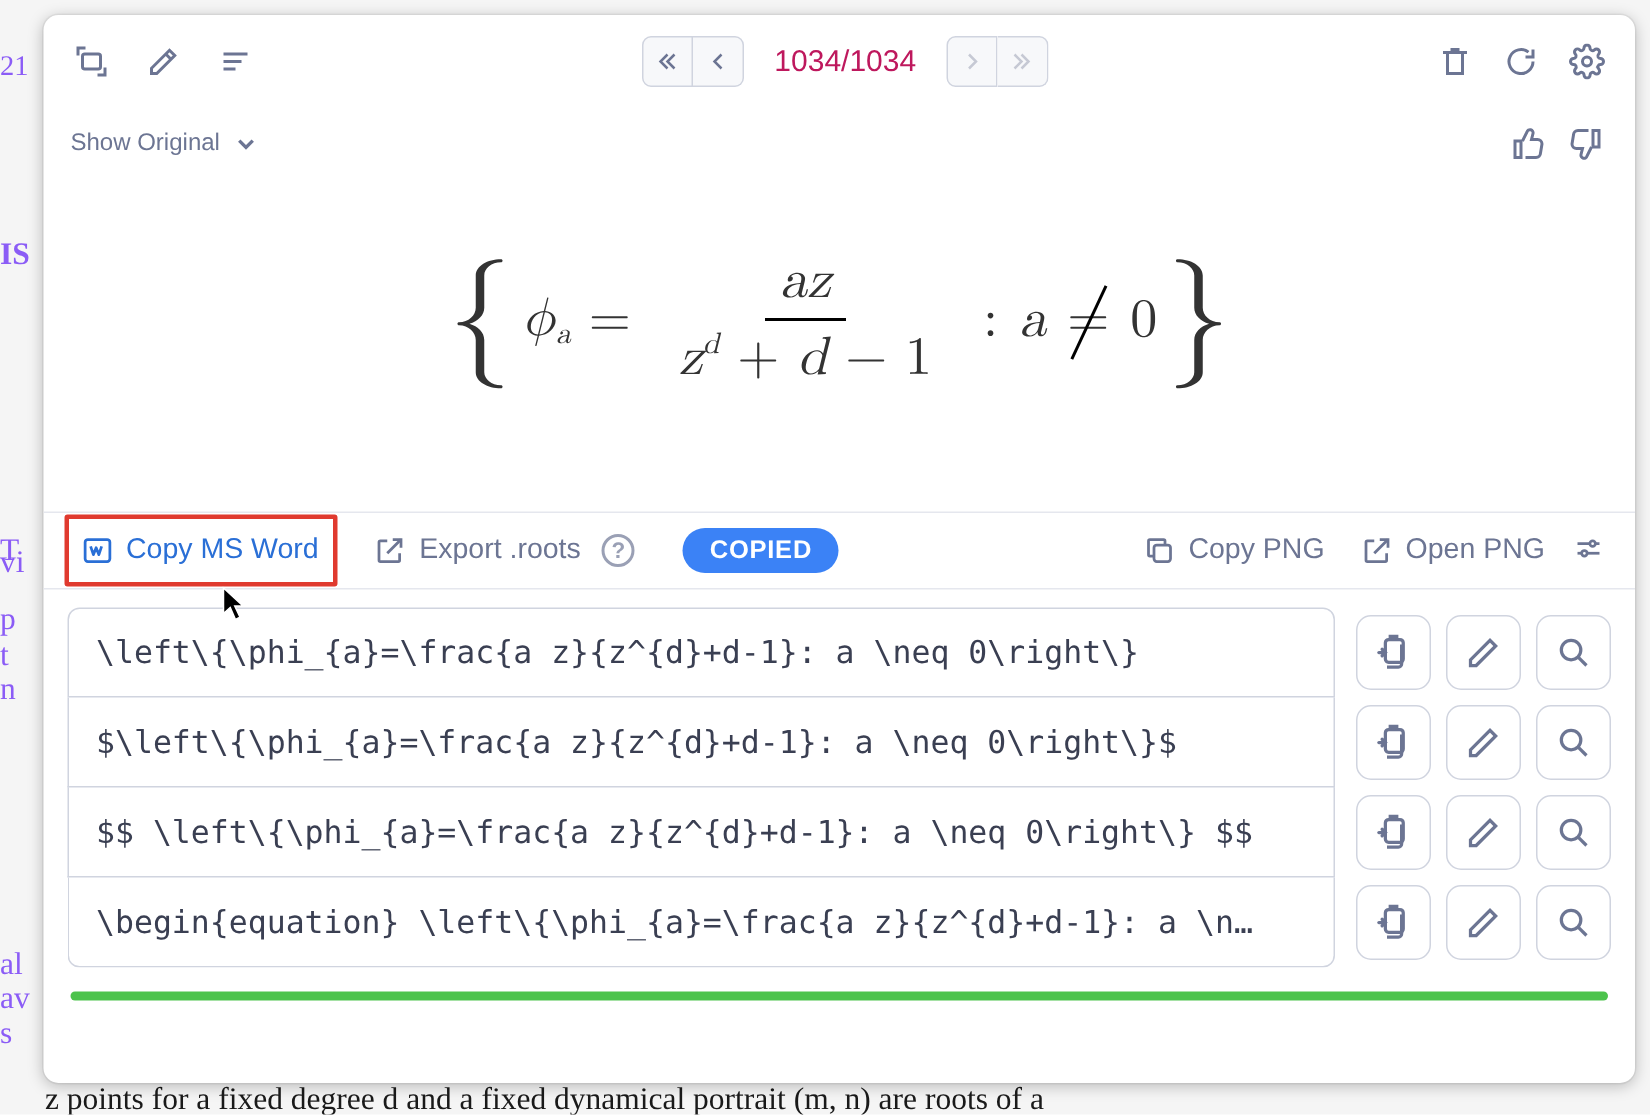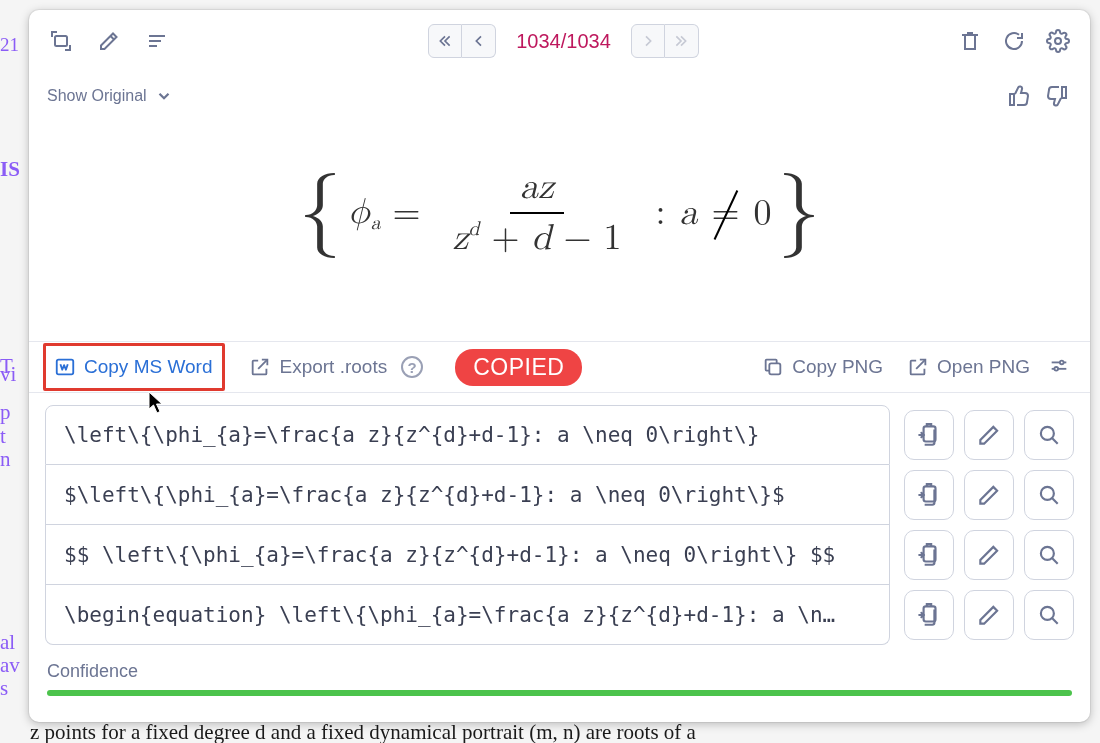--- a/index.html
+++ b/index.html
@@ -185,24 +185,24 @@
       border-radius:6px;
     }
     .action svg{width:22px;height:22px;stroke:currentColor;fill:none;stroke-width:2;}
     .action.highlight{
       color:#2a6fd6;
       border:3px solid #e03a2f;
       border-radius:2px;
       padding: 10px 10px 10px 8px;
     }
     .badge-copied{
-      background:#ef4444;
+      background:#3b82f6;
       color:#fff;
-      font-size:23px;
-      font-weight:400;
+      font-size:17px;
+      font-weight:700;
       letter-spacing:.5px;
       padding:5px 18px;
       border-radius:18px;
       margin-left: 20px;
     }
     .action-spacer{flex:1;}
     .help-circ{
       width:22px;height:22px;border:2px solid #9aa0b5;border-radius:50%;
       display:flex;align-items:center;justify-content:center;
       color:#9aa0b5;font-size:15px;font-weight:600; margin-left:6px;
@@ -544,21 +544,20 @@
             <svg viewBox="0 0 24 24">
               <circle cx="10.5" cy="10.5" r="6"></circle>
               <line x1="20" y1="20" x2="15" y2="15"></line>
             </svg>
           </div>
       </div>
     </div>
   </div>
 
   <div class="confidence">
-    <div class="confidence-label">Confidence</div>
     <div class="confidence-bar"></div>
   </div>
 
 </div>
 
 <svg class="cursor" viewBox="0 0 18 24">
   <path d="M1 1 L1 18 L5.5 14 L9 22 L12 20.5 L8.5 13 L14 13 Z" fill="#000" stroke="#fff" stroke-width="1"></path>
 </svg>
 
 </body></html>

